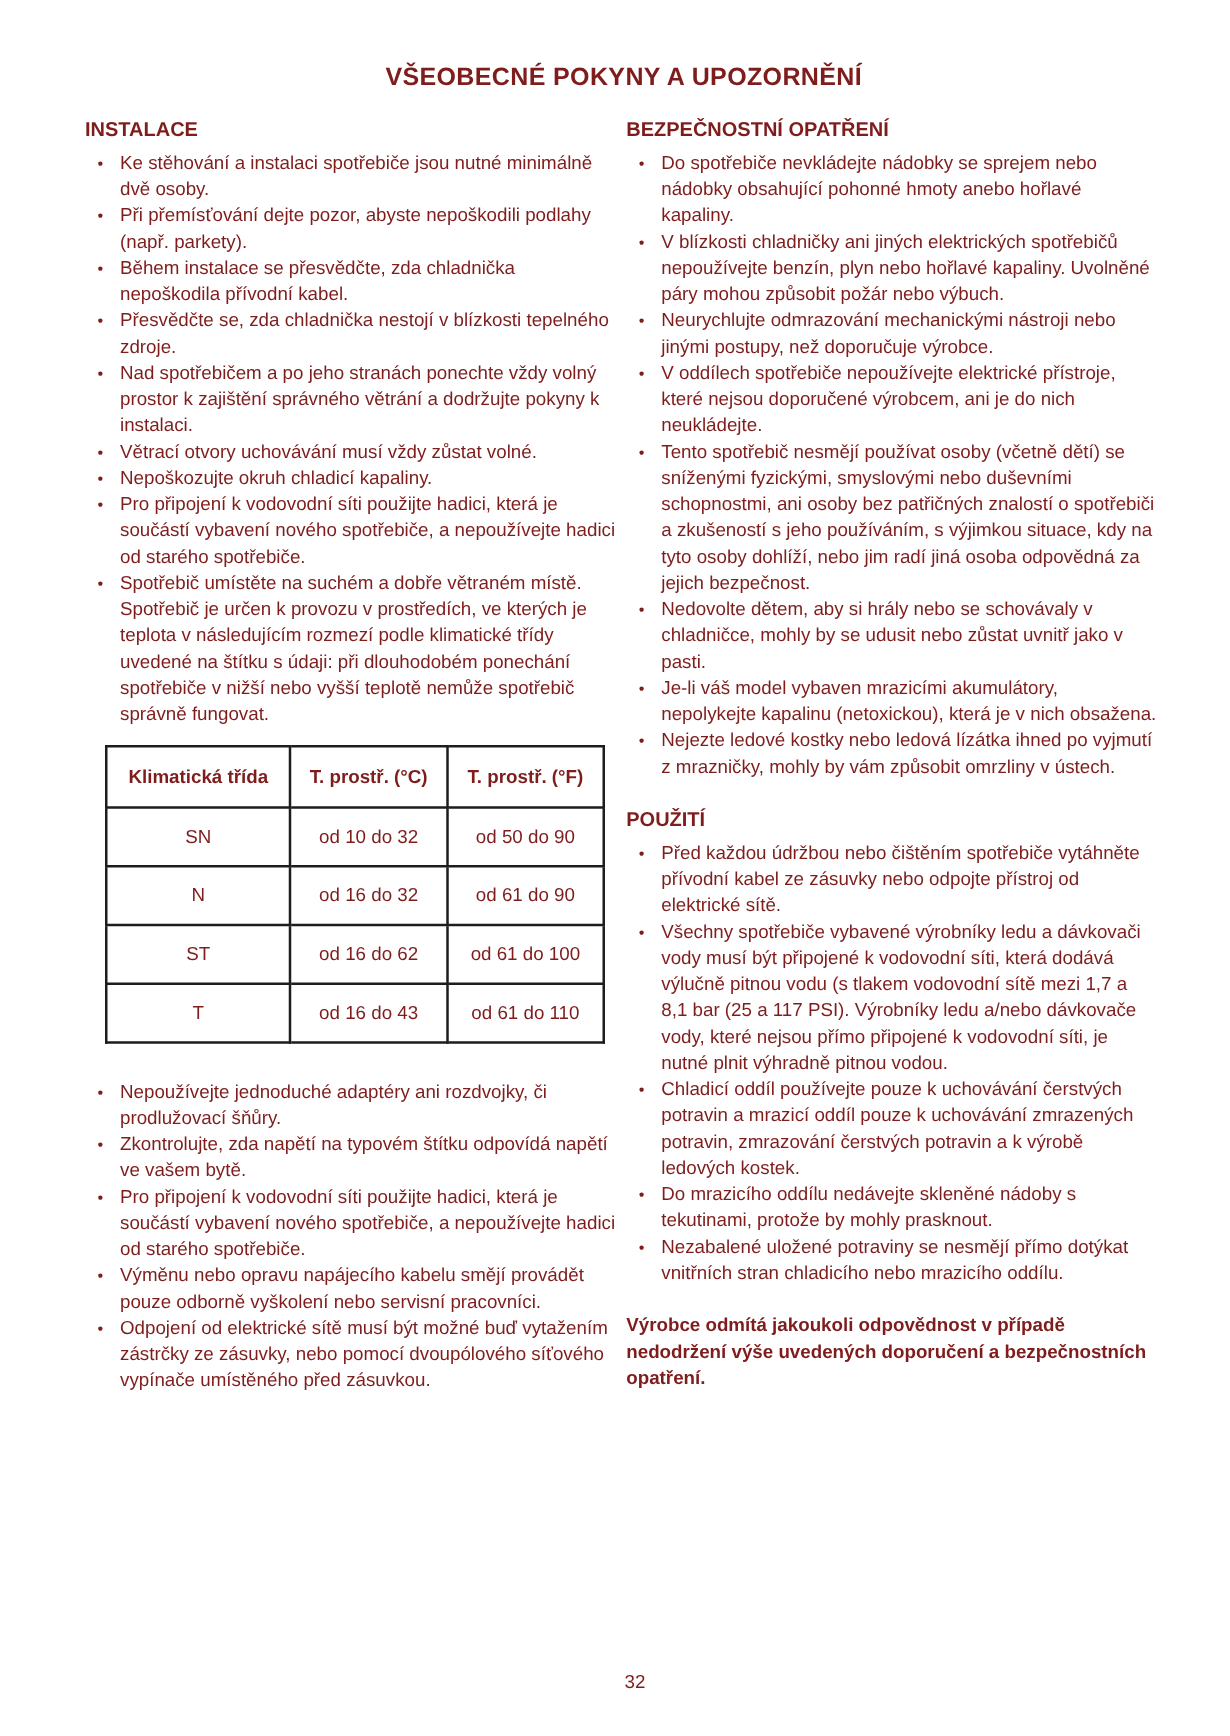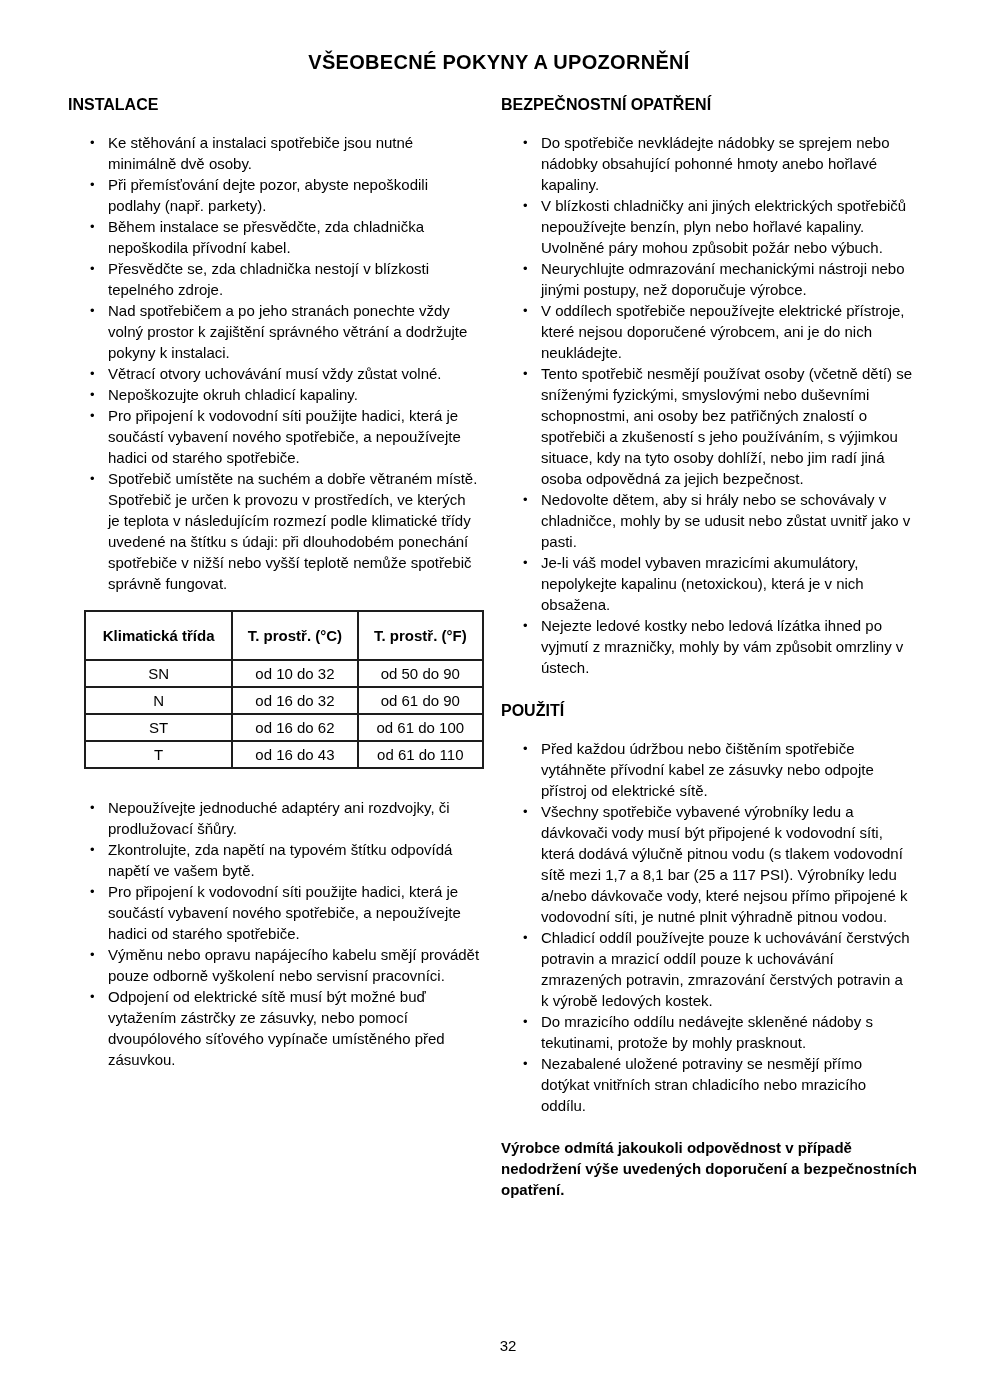--- a/index.html
+++ b/index.html
@@ -6,21 +6,21 @@
     margin: 0;
     padding: 0;
     background: #e8e8e8;
   }
   .page {
     position: relative;
     width: 984px;
     height: 1389px;
     margin: 0 auto;
     background: #ffffff;
-    color: #000000;
+    color: #7f1d1d;
     font-family: "Liberation Sans", sans-serif;
     font-size: 15px;
     line-height: 21px;
     box-sizing: border-box;
     padding: 50px 54px 0 68px;
     overflow: hidden;
   }
   .doc-title {
     margin: 0 0 20px 0;
     text-align: center;
@@ -36,21 +36,21 @@
   .col { flex: 1 1 0; min-width: 0; }
   .section-heading {
     margin: 0 0 2px 0;
     font-size: 16px;
     font-weight: bold;
     line-height: 22px;
   }
   .section-heading.spaced { margin-top: 22px; }
   ul.bullets {
     list-style: none;
-    margin: 16px;
+    margin: 4px;
     padding: 0;
   }
   ul.bullets > li {
     position: relative;
     padding-left: 24px;
   }
   ul.bullets > li::before {
     content: "\2022";
     position: absolute;
     left: 6px;
@@ -66,21 +66,21 @@
   table.climate th, table.climate td {
     border: 2px solid #1d1d1d;
     text-align: center;
     font-size: 15px;
   }
   table.climate th {
     font-weight: bold;
     padding: 13px 4px;
   }
   table.climate td {
-    padding: 2px 4px;
+    padding: 12px 4px;
   }
   table.climate col.c1 { width: 37%; }
   table.climate col.c2 { width: 31.5%; }
   table.climate col.c3 { width: 31.5%; }
   .disclaimer {
     margin: 21px 0 0 0;
     font-weight: bold;
   }
   .page-number {
     position: absolute;

